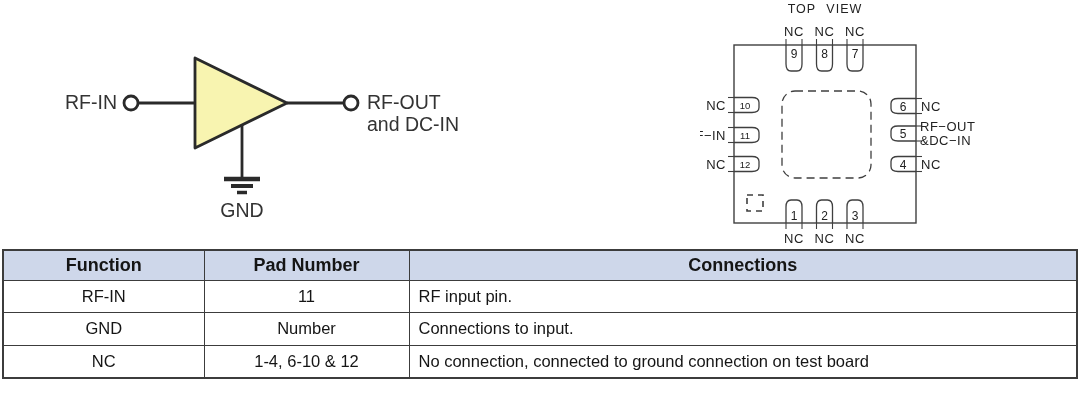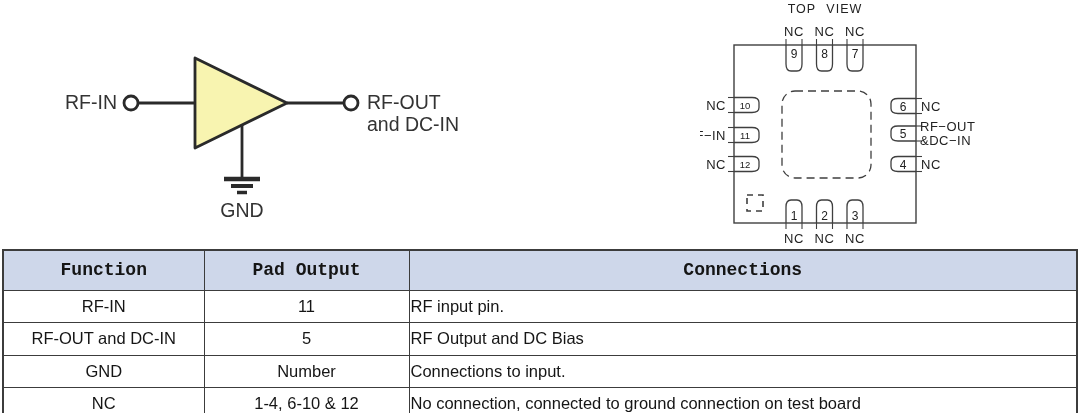--- a/index.html
+++ b/index.html
@@ -26,25 +26,25 @@
   .package .pinnum{font-size:12px;letter-spacing:0;}
   .package .pinnum2{font-size:9.5px;letter-spacing:0;}
   
   .padtable{
     position:absolute;left:2px;top:249px;width:1076px;
     border-collapse:collapse;table-layout:fixed;
     border:2.5px solid var(--table_border,#3c3c3c);
     font-family:"Liberation Sans", sans-serif;color:var(--text,#151515);
   }
   .padtable th,.padtable td{border:1.5px solid var(--table_border,#3c3c3c);padding:0;}
-  .padtable thead tr{height:40px;background:var(--header_bg,#CED7EA);font-family:Liberation Mono, monospace;}
+  .padtable thead tr{height:30px;background:var(--header_bg,#CED7EA);}
   .padtable tbody tr{height:32.5px;background:#ffffff;}
   .padtable th{font-size:18px;font-weight:bold;text-align:center;}
   .padtable td{font-size:16.5px;text-align:center;}
-  .padtable td.desc{text-align:left;padding-left:1px;}
+  .padtable td.desc{text-align:left;padding-left:9px;}
   .col-fn{width:201px;} .col-pad{width:205px;} .col-desc{width:auto;}
 </style>
 </head>
 <body>
 
 <div id="canvas">
 
   <svg class="schematic" width="400" height="190" viewBox="0 0 400 190">
     <line class="wire" x1="80" y1="59" x2="137" y2="59"></line>
     <circle class="term" cx="73" cy="59" r="7"></circle>
@@ -162,34 +162,29 @@
 
   <table class="padtable">
     <colgroup>
         <col class="col-fn">
         <col class="col-pad">
         <col class="col-desc">
       </colgroup>
     <thead>
       <tr>
         <th>Function</th>
-        <th>Pad Output</th>
+        <th>Pad Number</th>
         <th>Connections</th>
       </tr>
     </thead>
     <tbody>
       <tr>
         <td>RF-IN</td>
         <td>11</td>
         <td class="desc">RF input pin.</td>
-      </tr>
-      <tr>
-        <td>RF-OUT and DC-IN</td>
-        <td>5</td>
-        <td class="desc">RF Output and DC Bias</td>
       </tr>
       <tr>
         <td>GND</td>
         <td>Number</td>
         <td class="desc">Connections to input.</td>
       </tr>
       <tr>
         <td>NC</td>
         <td>1-4, 6-10 &amp; 12</td>
         <td class="desc">No connection, connected to ground connection on test board</td>

